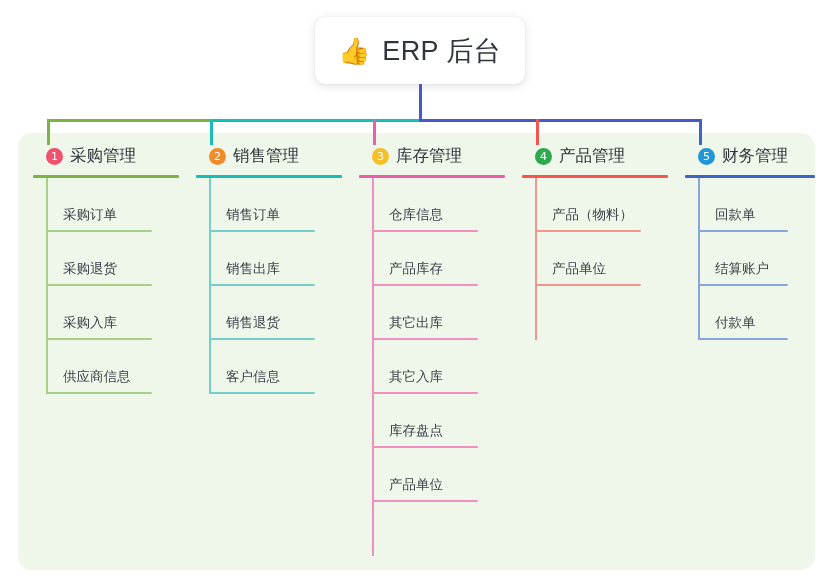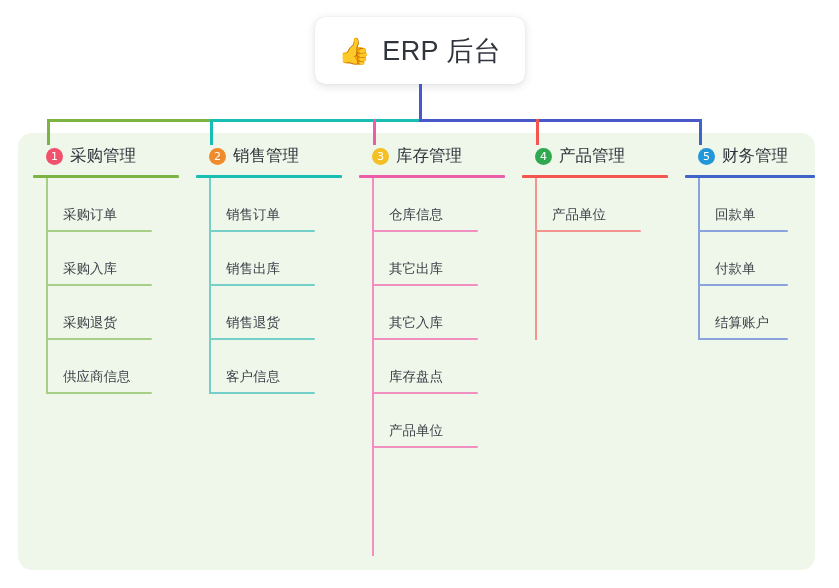--- a/index.html
+++ b/index.html
@@ -165,25 +165,25 @@
           <span class="col-title">采购管理</span>
         </div>
         <div class="head-rule" style="background: rgb(124, 179, 66); width: 146px;"></div>
         <div class="items">
           <div class="spine" style="background: rgb(168, 207, 134); height: 216px;"></div>
           <div class="item">
             <span class="item-label">采购订单</span>
             <div class="item-rule" style="background: rgb(168, 207, 134); width: 106px;"></div>
           </div>
           <div class="item">
+            <span class="item-label">采购退货</span>
+            <div class="item-rule" style="background: rgb(168, 207, 134); width: 106px;"></div>
+          </div>
+          <div class="item">
             <span class="item-label">采购入库</span>
-            <div class="item-rule" style="background: rgb(168, 207, 134); width: 106px;"></div>
-          </div>
-          <div class="item">
-            <span class="item-label">采购退货</span>
             <div class="item-rule" style="background: rgb(168, 207, 134); width: 106px;"></div>
           </div>
           <div class="item">
             <span class="item-label">供应商信息</span>
             <div class="item-rule" style="background: rgb(168, 207, 134); width: 106px;"></div>
           </div>
         </div>
       </div>
       <div class="col" style="left: 196px; width: 146px;">
         <div class="col-head">
@@ -217,20 +217,24 @@
           <span class="col-title">库存管理</span>
         </div>
         <div class="head-rule" style="background: rgb(236, 95, 168); width: 146px;"></div>
         <div class="items">
           <div class="spine" style="background: rgb(240, 143, 192); height: 378px;"></div>
           <div class="item">
             <span class="item-label">仓库信息</span>
             <div class="item-rule" style="background: rgb(240, 143, 192); width: 106px;"></div>
           </div>
           <div class="item">
+            <span class="item-label">产品库存</span>
+            <div class="item-rule" style="background: rgb(240, 143, 192); width: 106px;"></div>
+          </div>
+          <div class="item">
             <span class="item-label">其它出库</span>
             <div class="item-rule" style="background: rgb(240, 143, 192); width: 106px;"></div>
           </div>
           <div class="item">
             <span class="item-label">其它入库</span>
             <div class="item-rule" style="background: rgb(240, 143, 192); width: 106px;"></div>
           </div>
           <div class="item">
             <span class="item-label">库存盘点</span>
             <div class="item-rule" style="background: rgb(240, 143, 192); width: 106px;"></div>
@@ -243,42 +247,46 @@
       </div>
       <div class="col" style="left: 522px; width: 146px;">
         <div class="col-head">
           <span class="badge" style="background: rgb(47, 168, 79);">4</span>
           <span class="col-title">产品管理</span>
         </div>
         <div class="head-rule" style="background: rgb(244, 86, 79); width: 146px;"></div>
         <div class="items">
           <div class="spine" style="background: rgb(244, 148, 142); height: 162px;"></div>
           <div class="item">
+            <span class="item-label">产品（物料）</span>
+            <div class="item-rule" style="background: rgb(244, 148, 142); width: 106px;"></div>
+          </div>
+          <div class="item">
             <span class="item-label">产品单位</span>
             <div class="item-rule" style="background: rgb(244, 148, 142); width: 106px;"></div>
           </div>
         </div>
       </div>
       <div class="col" style="left: 685px; width: 130px;">
         <div class="col-head">
           <span class="badge" style="background: rgb(33, 150, 216);">5</span>
           <span class="col-title">财务管理</span>
         </div>
         <div class="head-rule" style="background: rgb(63, 99, 201); width: 130px;"></div>
         <div class="items">
           <div class="spine" style="background: rgb(138, 163, 221); height: 162px;"></div>
           <div class="item">
             <span class="item-label">回款单</span>
             <div class="item-rule" style="background: rgb(138, 163, 221); width: 90px;"></div>
           </div>
           <div class="item">
+            <span class="item-label">结算账户</span>
+            <div class="item-rule" style="background: rgb(138, 163, 221); width: 90px;"></div>
+          </div>
+          <div class="item">
             <span class="item-label">付款单</span>
             <div class="item-rule" style="background: rgb(138, 163, 221); width: 90px;"></div>
           </div>
-          <div class="item">
-            <span class="item-label">结算账户</span>
-            <div class="item-rule" style="background: rgb(138, 163, 221); width: 90px;"></div>
-          </div>
         </div>
       </div>
     </div>
 
 </div>
 
 </body></html>

